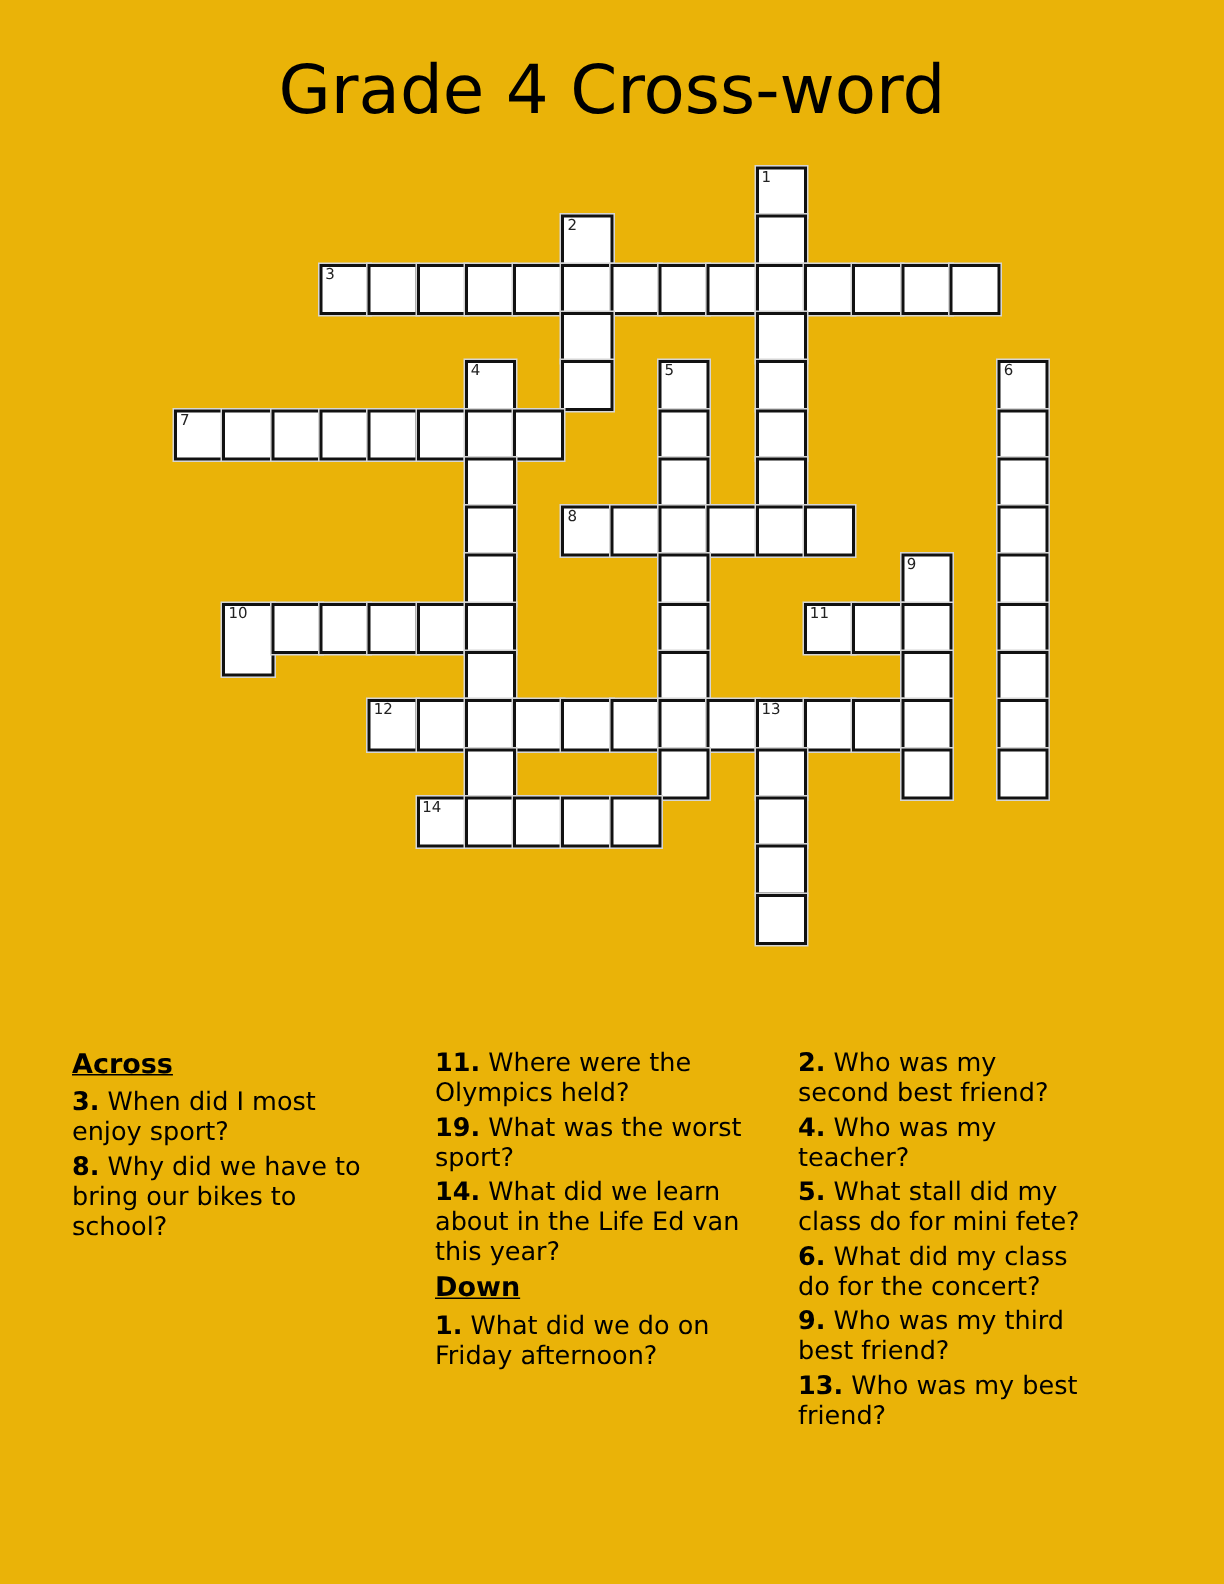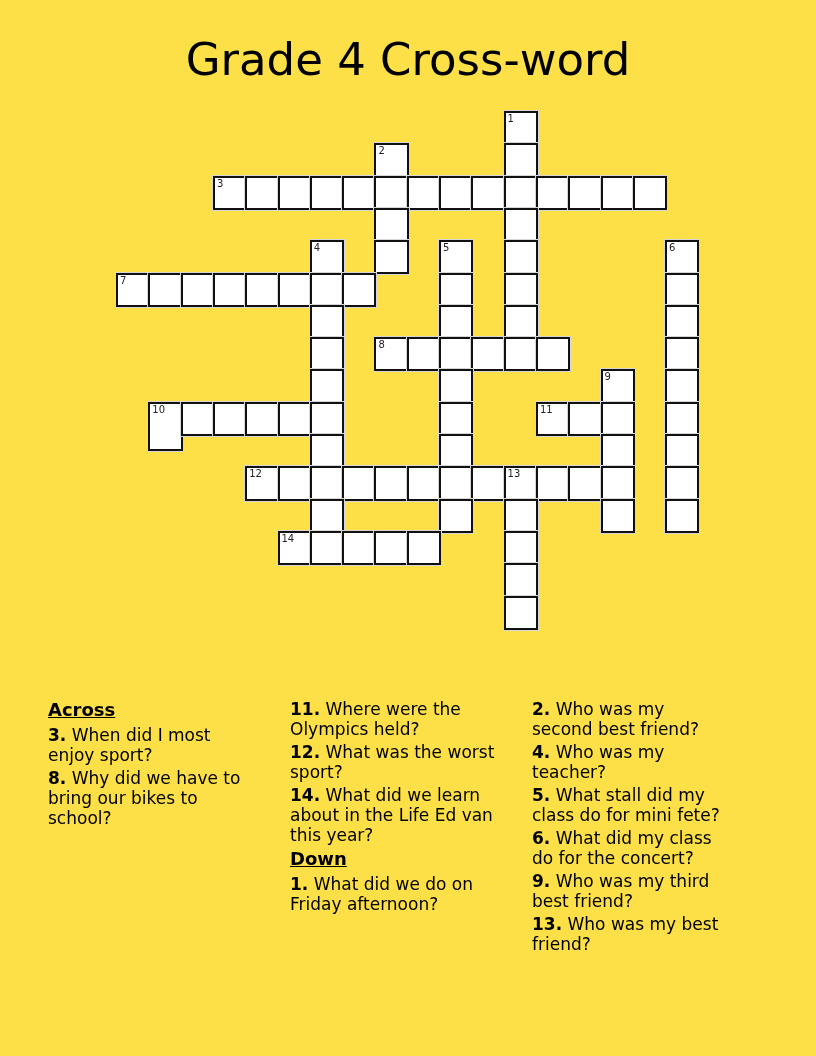--- a/index.html
+++ b/index.html
@@ -7,21 +7,21 @@
     padding: 0;
     background: #ffffff;
     width: 816px;
     height: 1056px;
     font-family: "DejaVu Sans", sans-serif;
   }
   .page {
     position: relative;
     width: 816px;
     height: 1056px;
-    background: #fde047;
+    background: #eab308;
     overflow: hidden;
   }
   .title {
     position: absolute;
     top: 33px;
     left: 0;
     width: 100%;
     margin: 0;
     text-align: center;
     font-size: 45px;
@@ -211,21 +211,21 @@
         <div class="clue-header">Across</div>
         <p class="clue"><span class="clue-num">3.</span><span class="clue-text"> When did I most
 enjoy sport?</span></p>
         <p class="clue"><span class="clue-num">8.</span><span class="clue-text"> Why did we have to
 bring our bikes to
 school?</span></p>
       </div>
       <div class="clue-col">
         <p class="clue"><span class="clue-num">11.</span><span class="clue-text"> Where were the
 Olympics held?</span></p>
-        <p class="clue"><span class="clue-num">12.</span><span class="clue-text"> What was the worst
+        <p class="clue"><span class="clue-num">19.</span><span class="clue-text"> What was the worst
 sport?</span></p>
         <p class="clue"><span class="clue-num">14.</span><span class="clue-text"> What did we learn
 about in the Life Ed van
 this year?</span></p>
         <div class="clue-header">Down</div>
         <p class="clue"><span class="clue-num">1.</span><span class="clue-text"> What did we do on
 Friday afternoon?</span></p>
       </div>
       <div class="clue-col">
         <p class="clue"><span class="clue-num">2.</span><span class="clue-text"> Who was my

